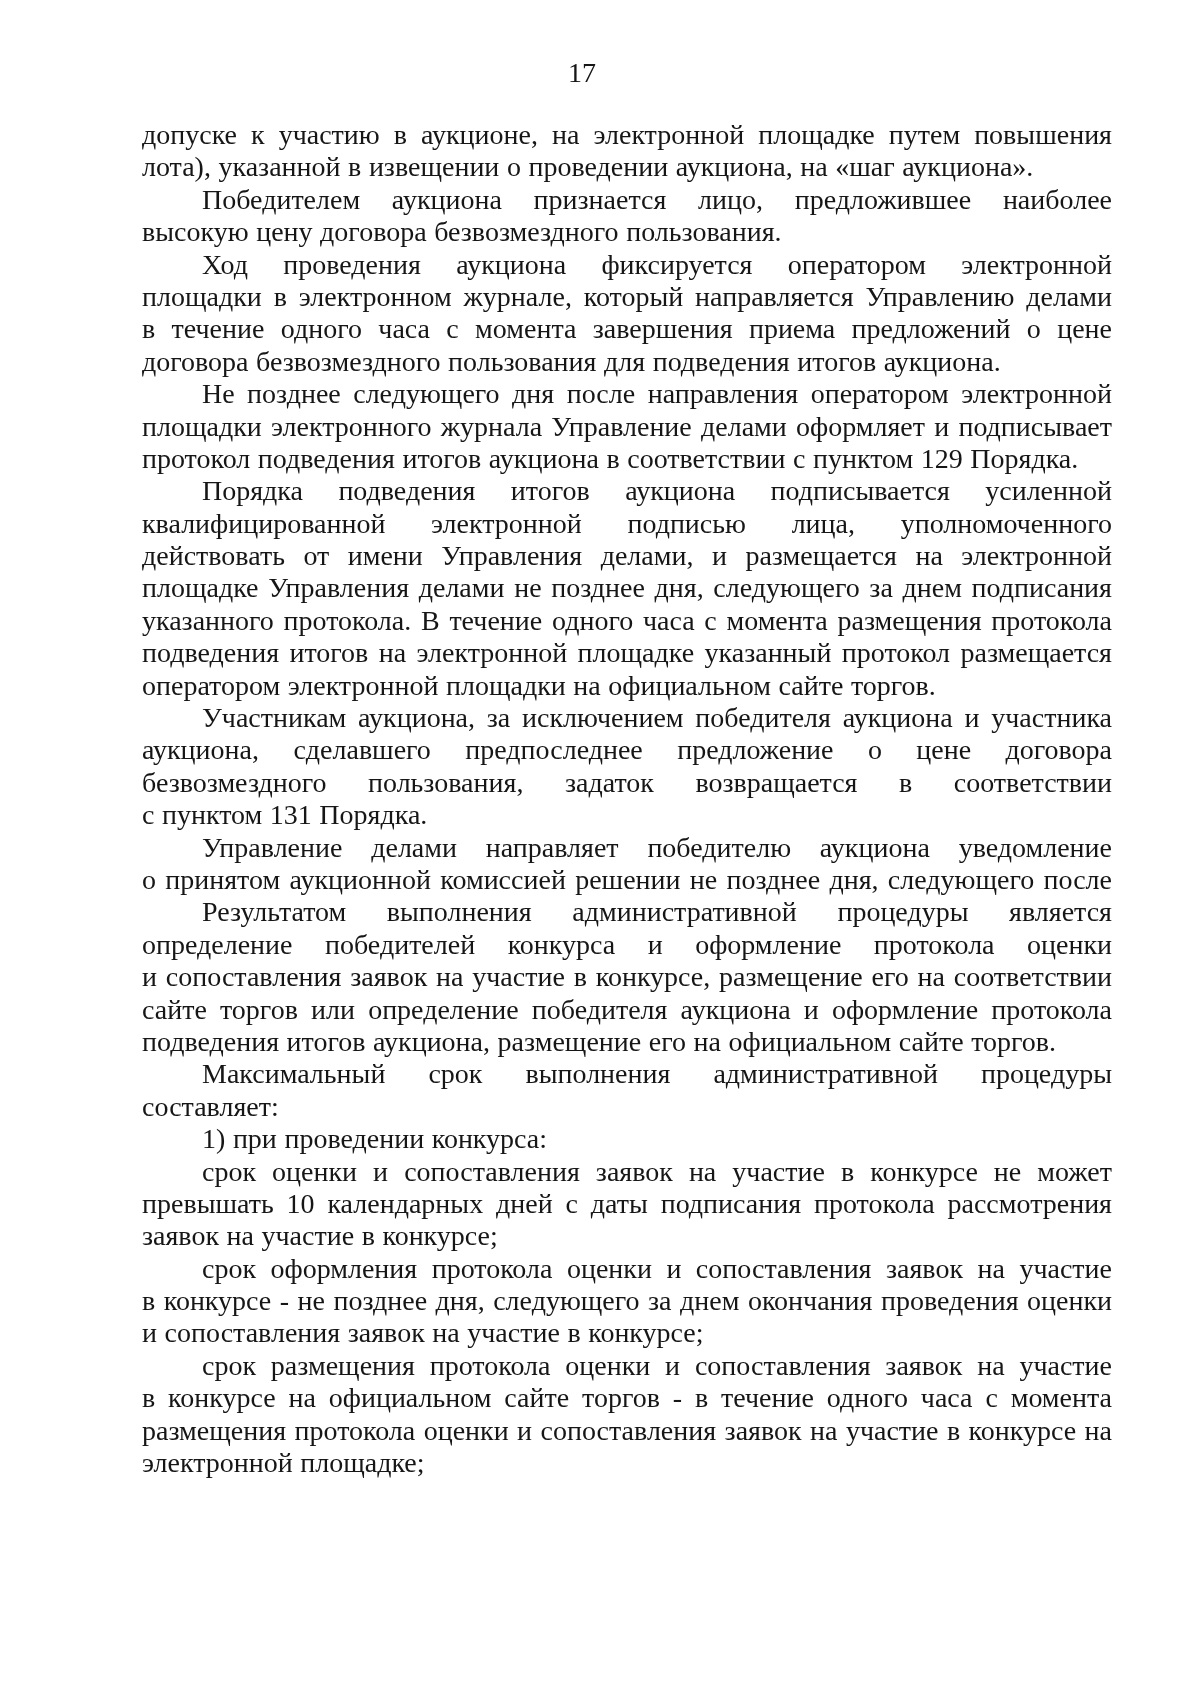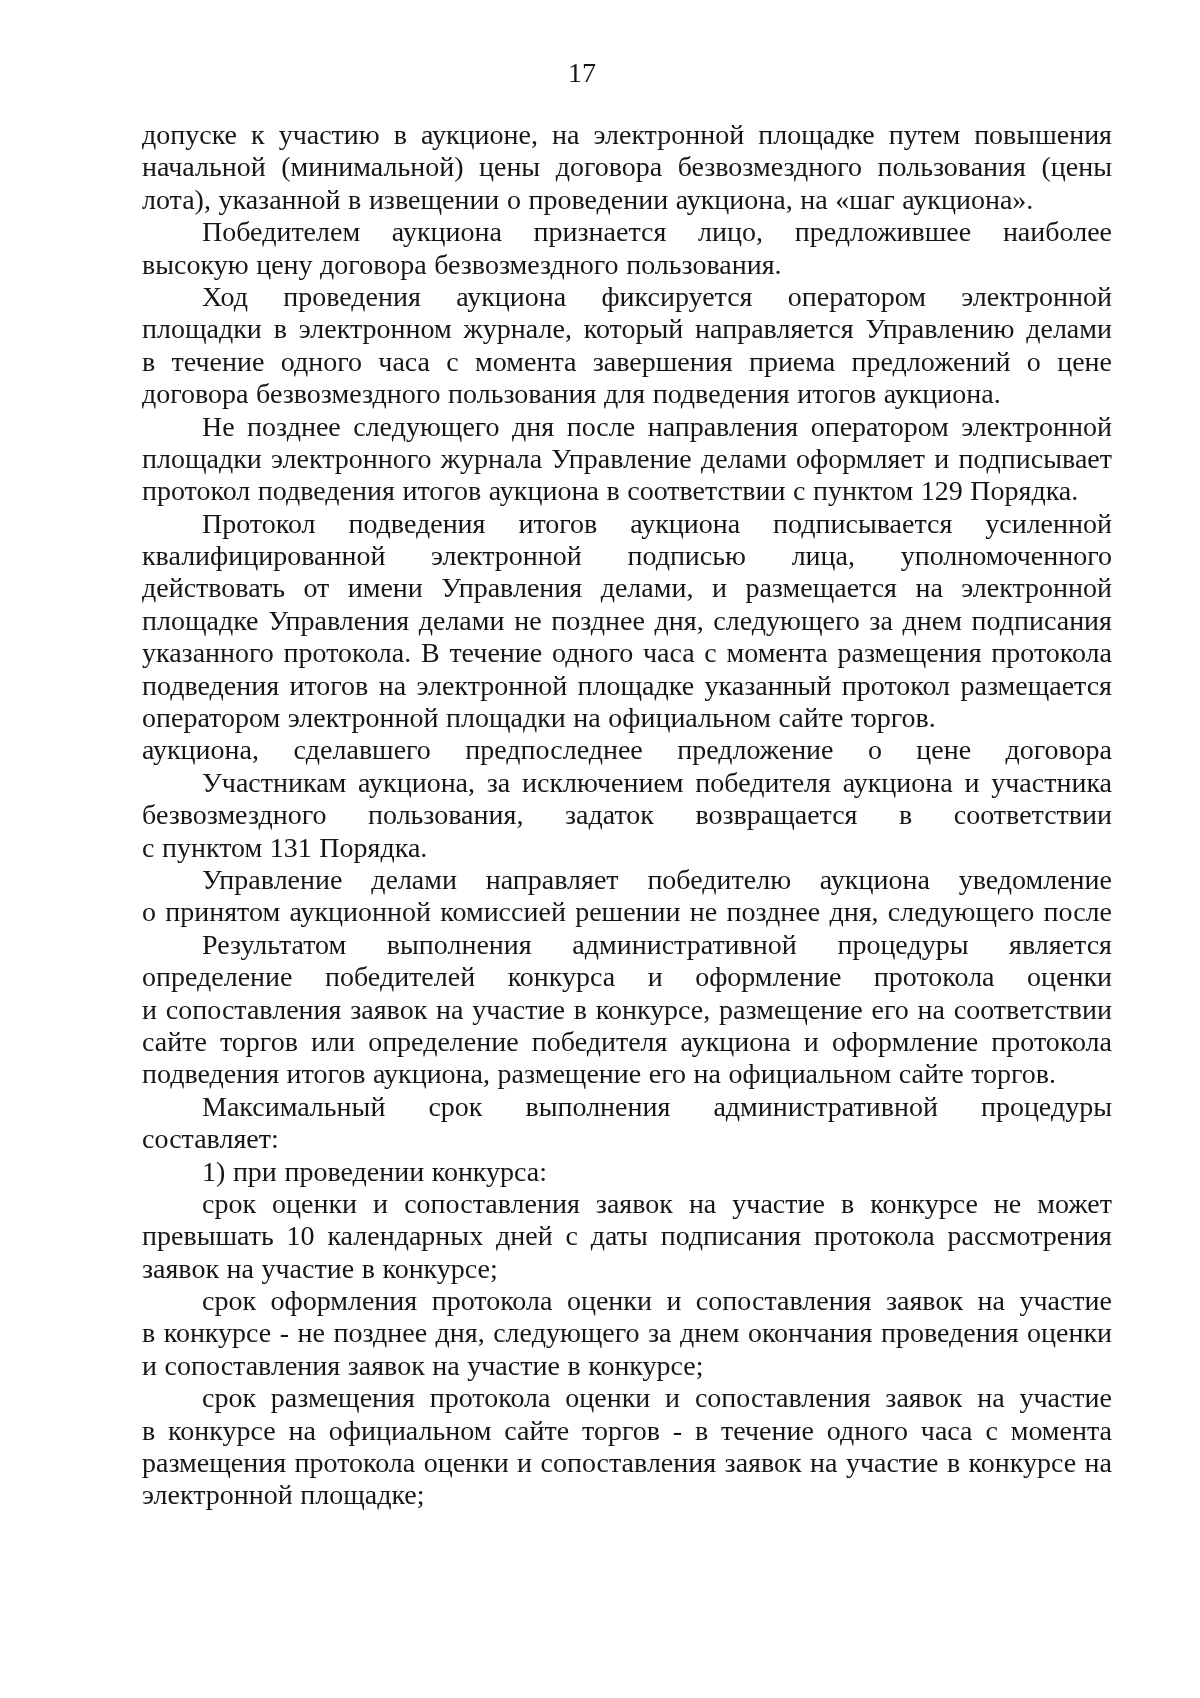--- a/index.html
+++ b/index.html
@@ -59,21 +59,20 @@
 <body>
 
 <div class="page">
 
   <div class="page-number">17</div>
 
   <div class="content">
 
     <div class="paragraph">
       <div class="line">допуске к участию в аукционе, на электронной площадке путем повышения</div>
-      <div class="line">начальной (минимальной) цены договора безвозмездного пользования (цены</div>
       <div class="line last">лота), указанной в извещении о проведении аукциона, на «шаг аукциона».</div>
     </div>
 
     <div class="paragraph">
       <div class="line first">Победителем аукциона признается лицо, предложившее наиболее</div>
       <div class="line last">высокую цену договора безвозмездного пользования.</div>
     </div>
 
     <div class="paragraph">
       <div class="line first">Ход проведения аукциона фиксируется оператором электронной</div>
@@ -82,32 +81,32 @@
       <div class="line last">договора безвозмездного пользования для подведения итогов аукциона.</div>
     </div>
 
     <div class="paragraph">
       <div class="line first">Не позднее следующего дня после направления оператором электронной</div>
       <div class="line">площадки электронного журнала Управление делами оформляет и подписывает</div>
       <div class="line last">протокол подведения итогов аукциона в соответствии с пунктом 129 Порядка.</div>
     </div>
 
     <div class="paragraph">
-      <div class="line first">Протокол подведения итогов аукциона подписывается усиленной</div>
+      <div class="line first">Порядка подведения итогов аукциона подписывается усиленной</div>
       <div class="line">квалифицированной электронной подписью лица, уполномоченного</div>
       <div class="line">действовать от имени Управления делами, и размещается на электронной</div>
       <div class="line">площадке Управления делами не позднее дня, следующего за днем подписания</div>
       <div class="line">указанного протокола. В течение одного часа с момента размещения протокола</div>
       <div class="line">подведения итогов на электронной площадке указанный протокол размещается</div>
       <div class="line last">оператором электронной площадки на официальном сайте торгов.</div>
     </div>
 
     <div class="paragraph">
+      <div class="line first">Участникам аукциона, за исключением победителя аукциона и участника</div>
       <div class="line">аукциона, сделавшего предпоследнее предложение о цене договора</div>
-      <div class="line first">Участникам аукциона, за исключением победителя аукциона и участника</div>
       <div class="line">безвозмездного пользования, задаток возвращается в соответствии</div>
       <div class="line last">с пунктом 131 Порядка.</div>
     </div>
 
     <div class="paragraph">
       <div class="line first">Управление делами направляет победителю аукциона уведомление</div>
       <div class="line">о принятом аукционной комиссией решении не позднее дня, следующего после</div>
     </div>
 
     <div class="paragraph">

